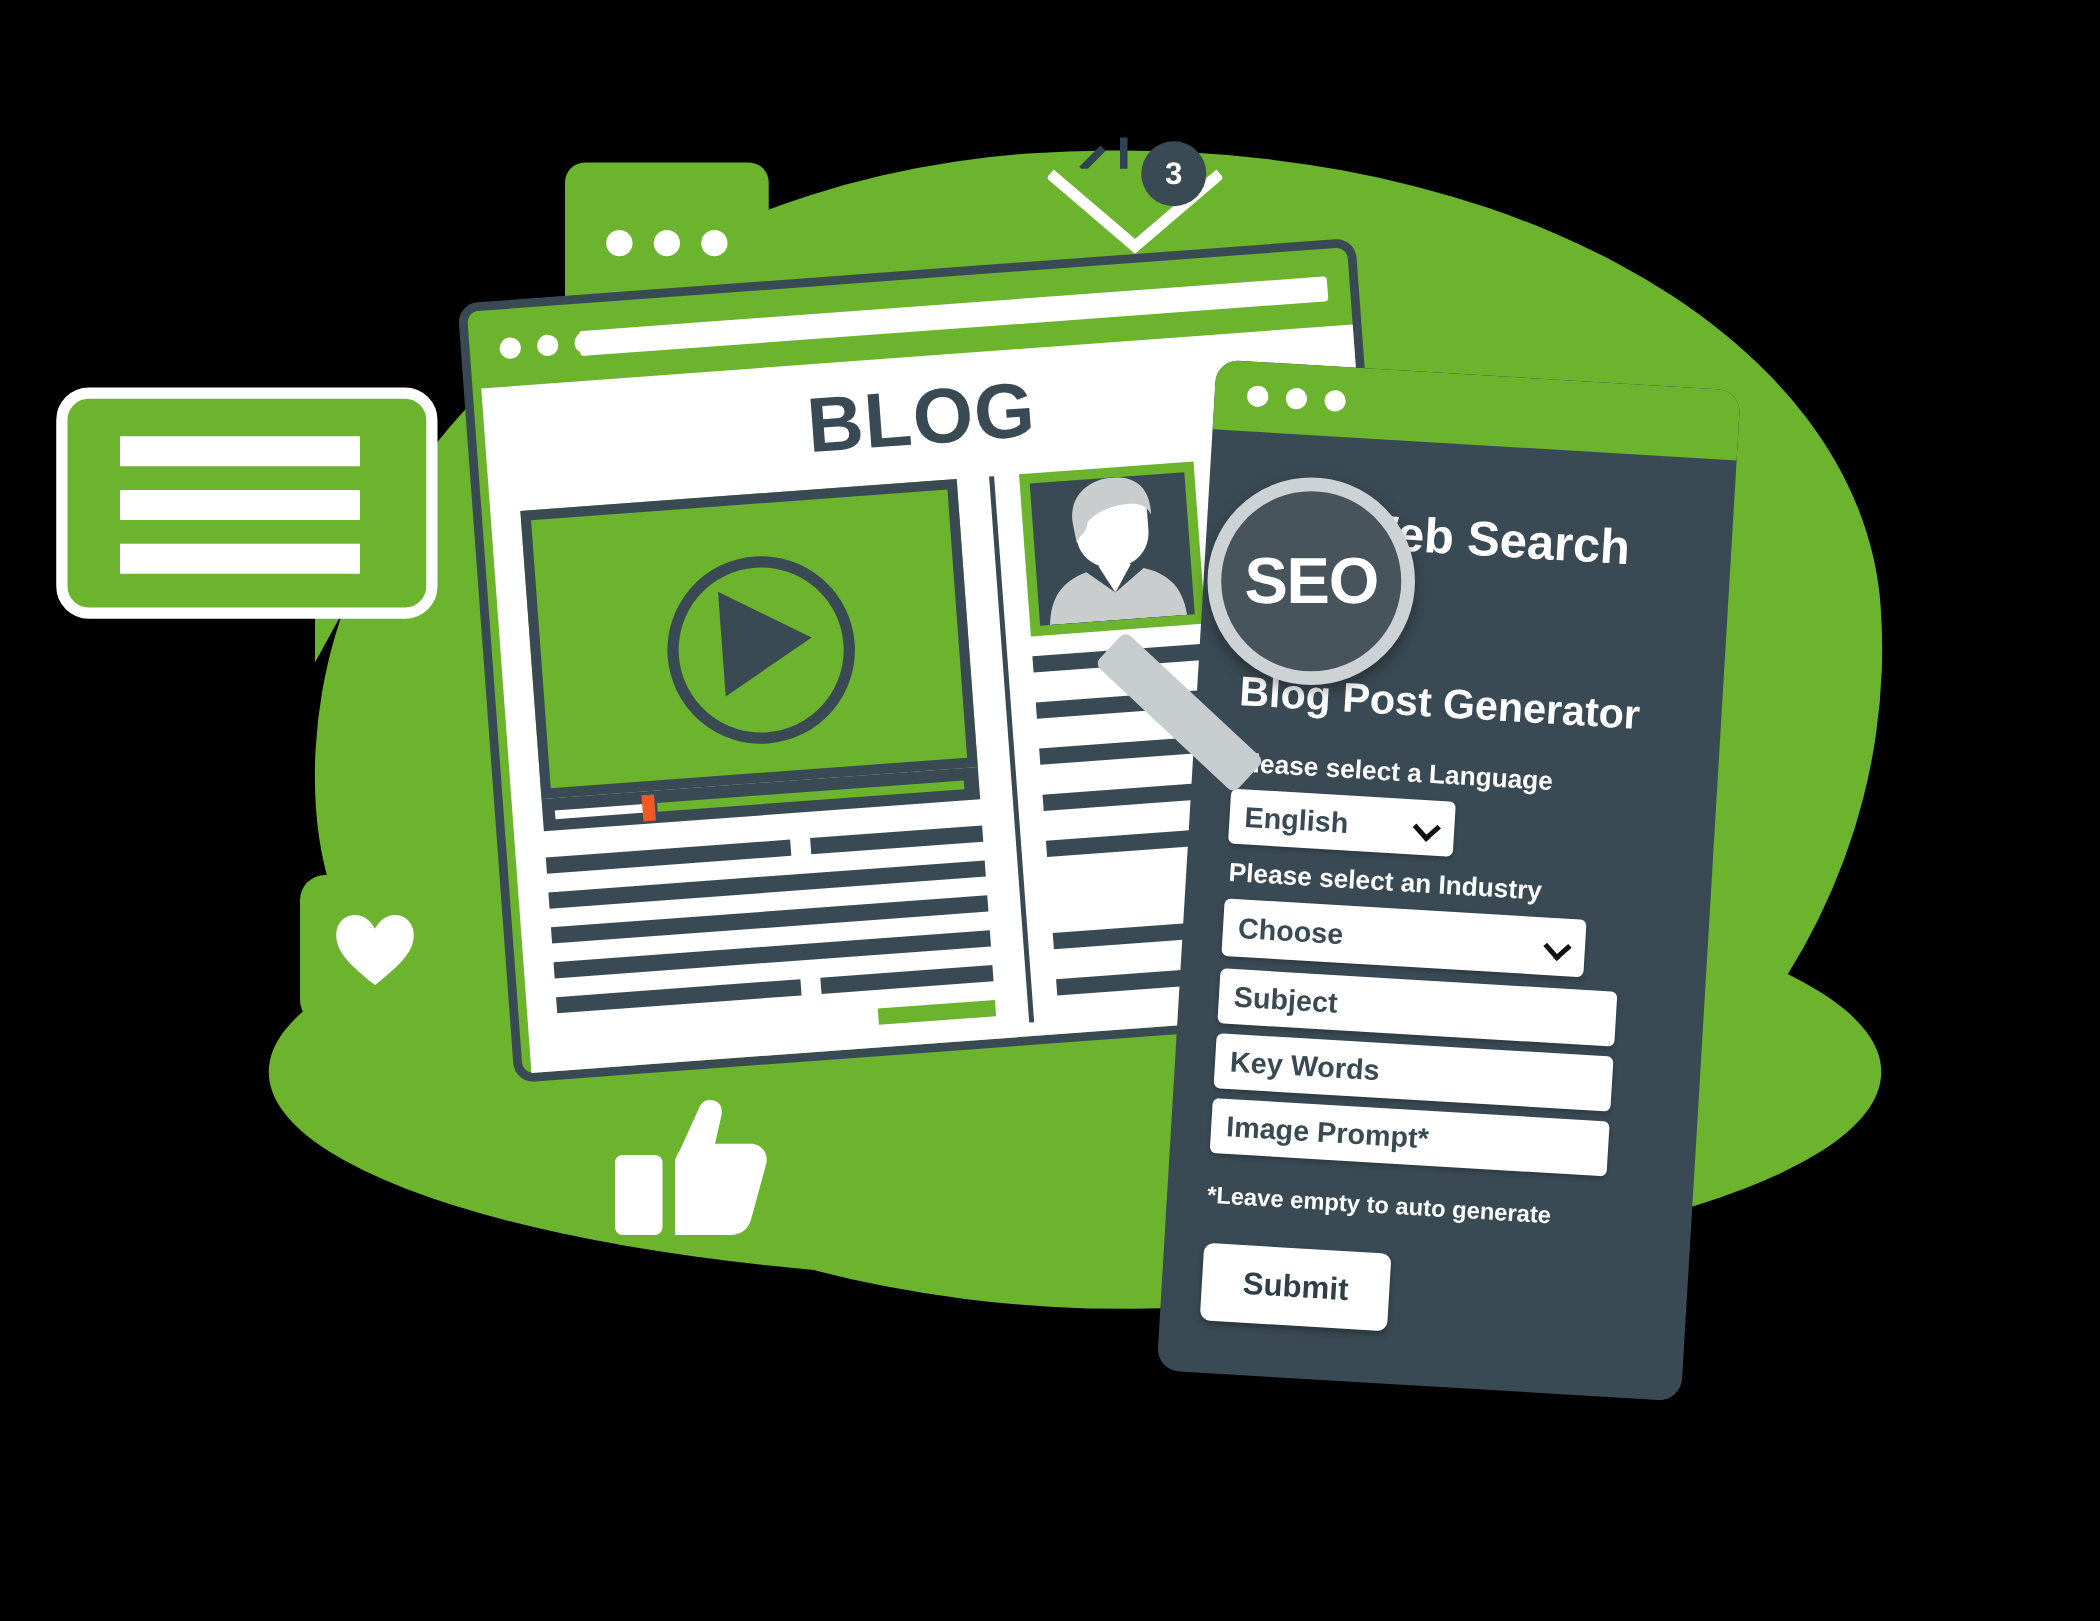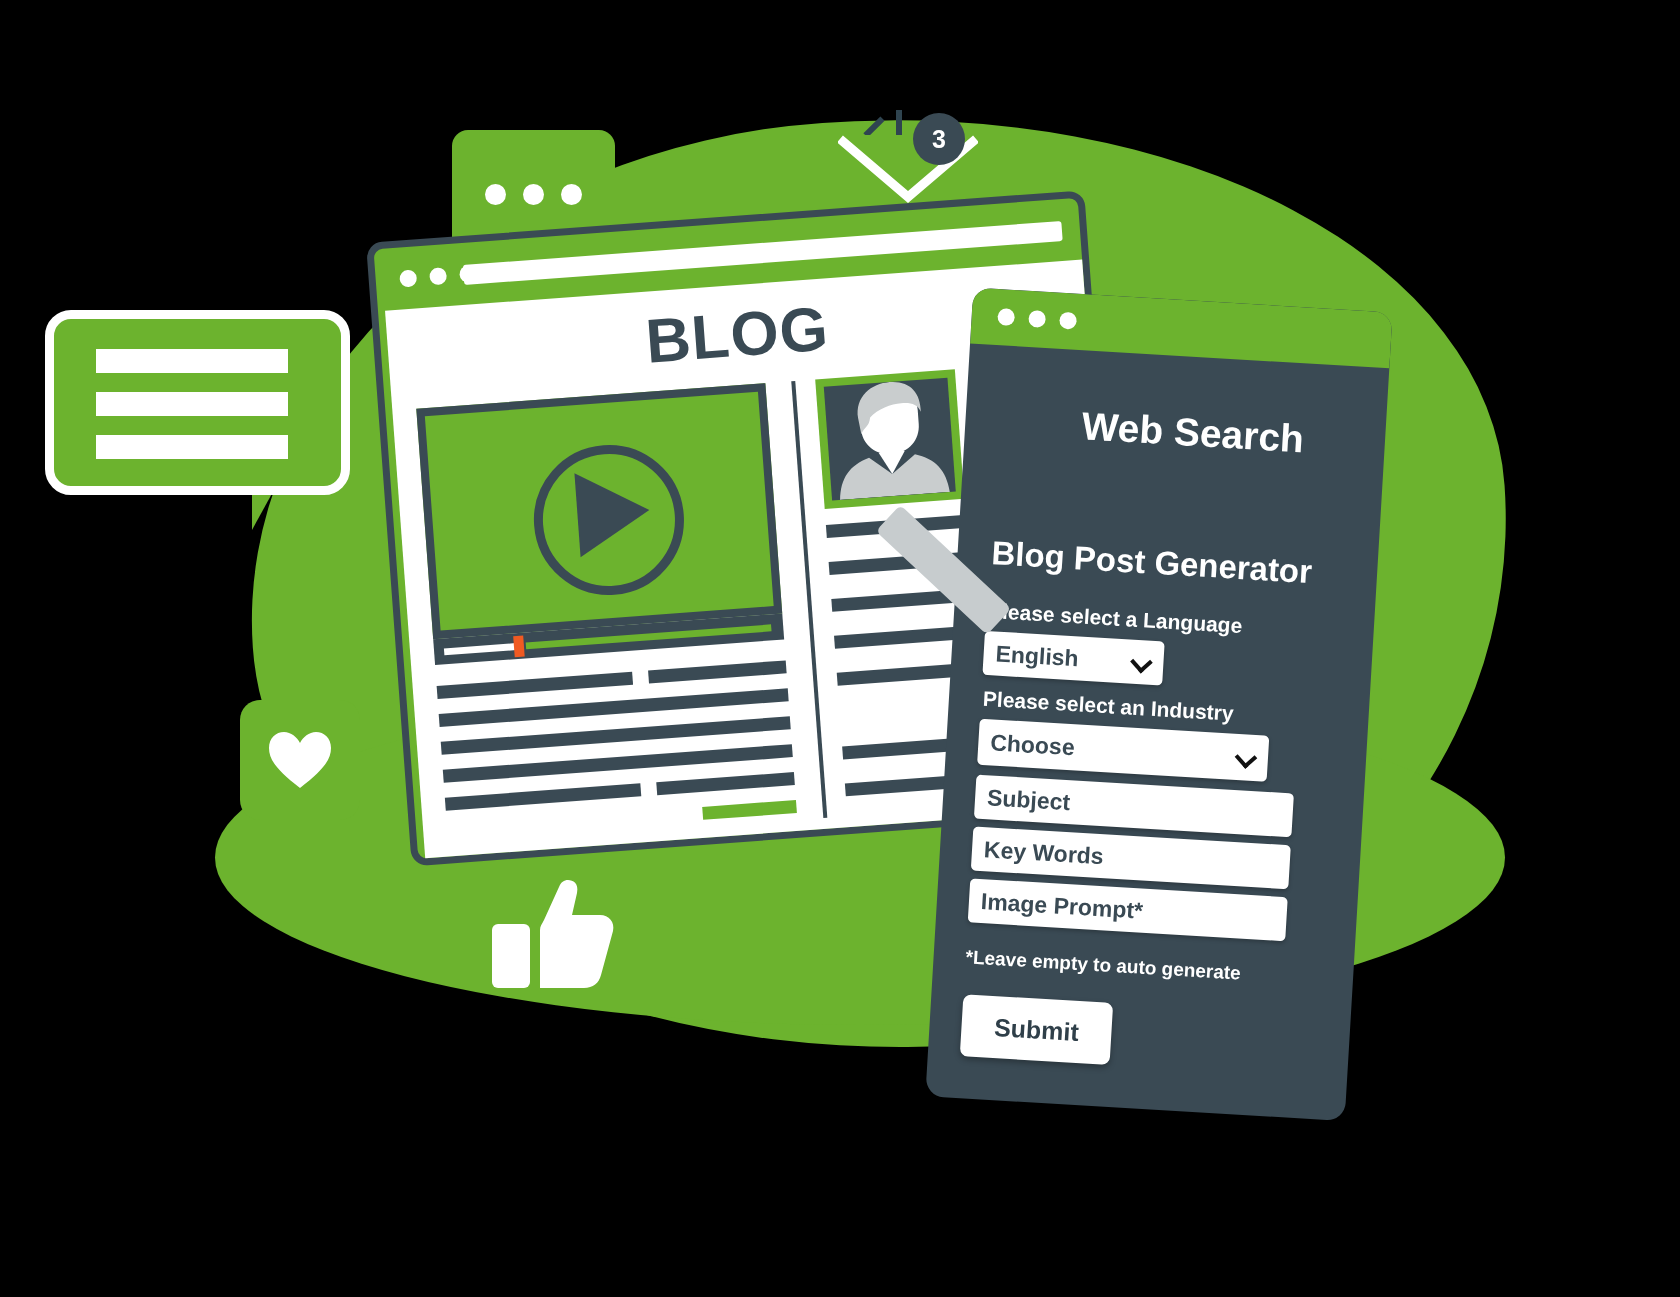--- a/index.html
+++ b/index.html
@@ -306,14 +306,17 @@
         <span>Image Prompt*</span>
       </div>
 
       <div class="hint" style="top:658px;">*Leave empty to auto generate</div>
 
       <div class="submit" style="top:706px;">Submit</div>
     </div>
   </div>
 
   <div class="mag-handle"></div>
+  <div class="mag">
+    <span>SEO</span>
+  </div>
 
 </div>
 
 </body></html>

